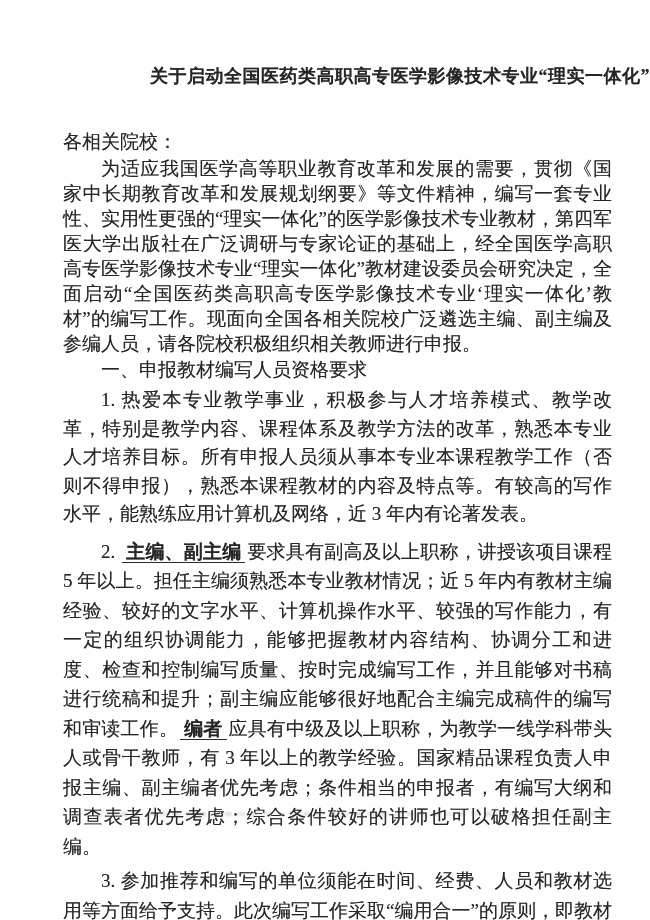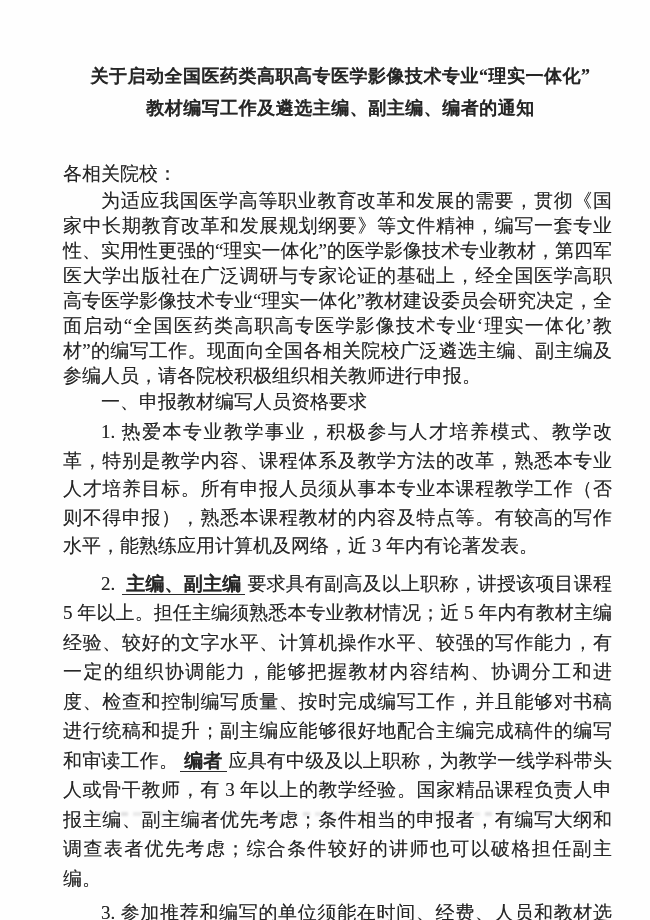--- a/index.html
+++ b/index.html
@@ -11,21 +11,21 @@
     position:relative;
     width:650px;height:920px;
     margin:0 auto;
     background:#fefefe;
     color:#262626;
     overflow:hidden;
     text-shadow:0 0 0.5px rgba(60,60,60,0.55);
   }
   .title-block{
     margin-top:60px;
-    text-align:center;
+    text-align:right;
     font-size:18px;
     line-height:32px;
     font-weight:bold;
     letter-spacing:0.5px;
     padding-left:31px;
   }
   .body-block{
     margin:36px 38px 0 63px;
     font-size:19px;
   }
@@ -58,21 +58,20 @@
     filter:blur(1px);
   }
 </style>
 </head>
 <body>
 
 <div class="page">
 
   <div class="title-block">
     <div>关于启动全国医药类高职高专医学影像技术专业“理实一体化”</div>
-    <div>教材编写工作及遴选主编、副主编、编者的通知</div>
   </div>
 
   <div class="body-block">
 
     <p class="para salutation">各相关院校：</p>
 
     <p class="para intro indent">为适应我国医学高等职业教育改革和发展的需要，贯彻《国家中长期教育改革和发展规划纲要》等文件精神，编写一套专业性、实用性更强的“理实一体化”的医学影像技术专业教材，第四军医大学出版社在广泛调研与专家论证的基础上，经全国医学高职高专医学影像技术专业“理实一体化”教材建设委员会研究决定，全面启动“全国医药类高职高专医学影像技术专业‘理实一体化’教材”的编写工作。现面向全国各相关院校广泛遴选主编、副主编及参编人员，请各院校积极组织相关教师进行申报。</p>
 
     <p class="para heading">一、申报教材编写人员资格要求</p>
 

